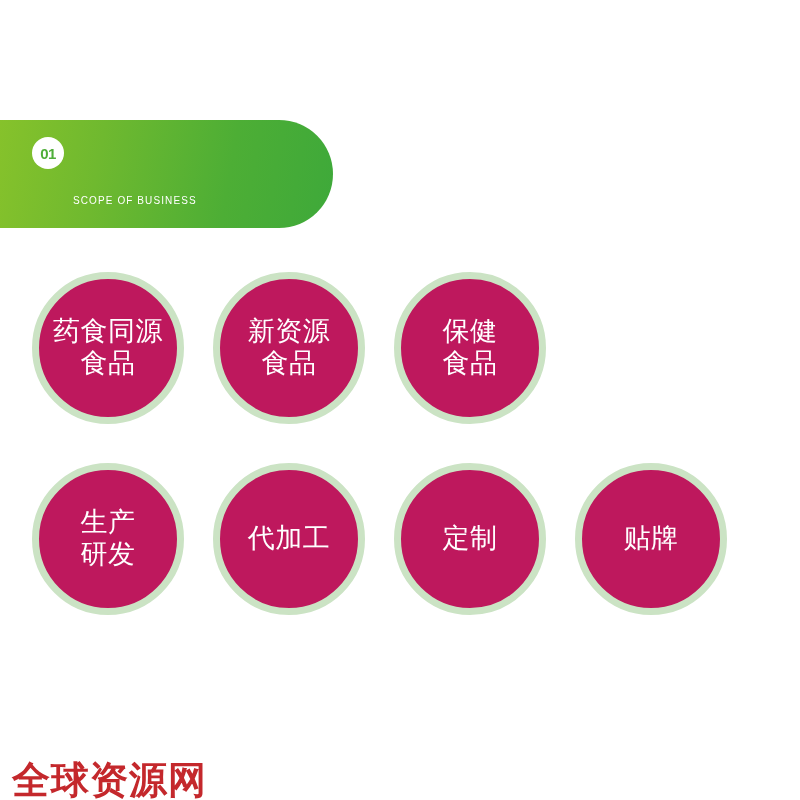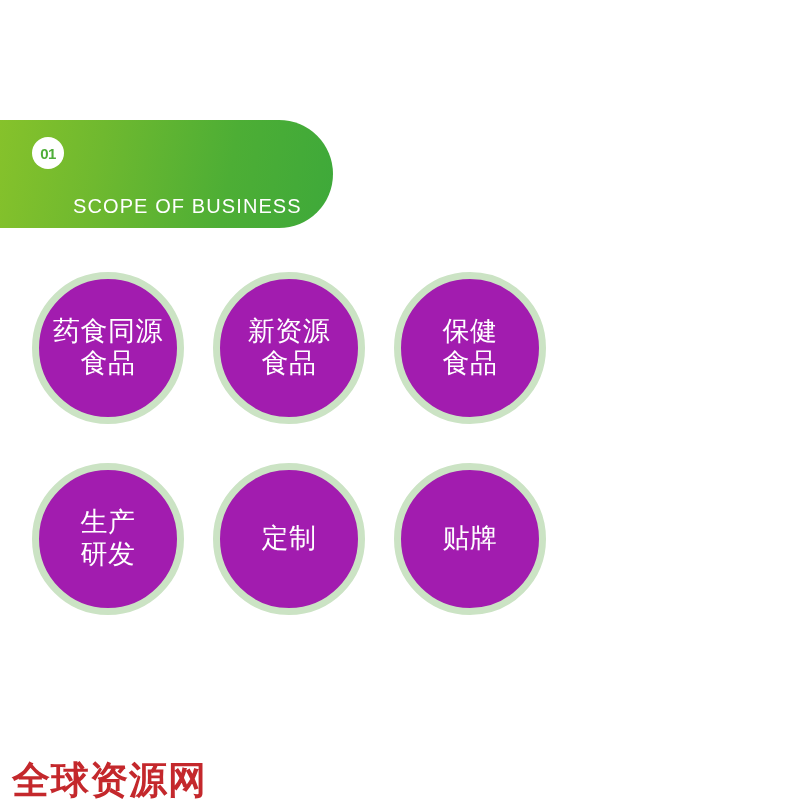--- a/index.html
+++ b/index.html
@@ -63,21 +63,21 @@
     font-weight: bold;
     letter-spacing: 1px;
     line-height: 1;
     white-space: nowrap;
   }
   .banner-sub {
     position: absolute;
     left: 73px;
     top: 76px;
     color: #ffffff;
-    font-size: 20px;
+    font-size: 10px;
     letter-spacing: 1.1px;
     line-height: 1;
     white-space: nowrap;
   }
 
   
   .grid {
     position: absolute;
     left: 32px;
     top: 272px;
@@ -85,21 +85,21 @@
   }
   .row {
     display: flex;
     gap: 29px;
     margin-bottom: 39px;
   }
   .bubble {
     width: 152px;
     height: 152px;
     border-radius: 50%;
-    background: #a21caf;
+    background: #be185d;
     border: 7px solid #cbe3c4;
     box-sizing: border-box;
     display: flex;
     align-items: center;
     justify-content: center;
     flex: 0 0 auto;
     cursor: pointer;
   }
   .bubble-label {
     color: #ffffff;
@@ -156,20 +156,23 @@
 食品</span>
       </div>
     </div>
 
     <div class="row">
       <div class="bubble">
         <span class="bubble-label">生产
 研发</span>
       </div>
       <div class="bubble">
+        <span class="bubble-label">代加工</span>
+      </div>
+      <div class="bubble">
         <span class="bubble-label">定制</span>
       </div>
       <div class="bubble">
         <span class="bubble-label">贴牌</span>
       </div>
     </div>
 
   </div>
 
   <div class="watermark">全球资源网</div>

